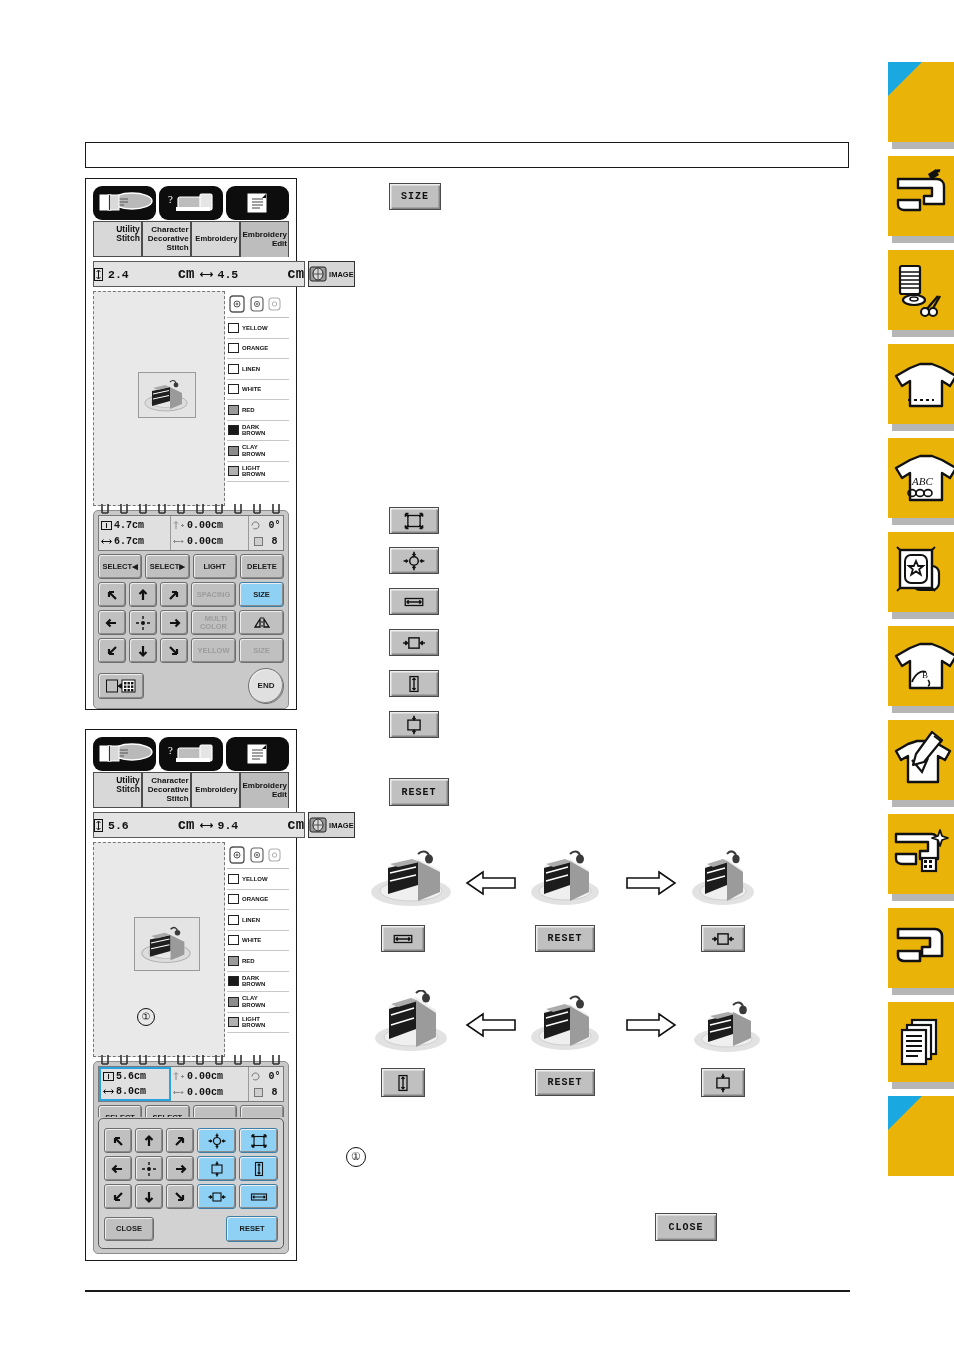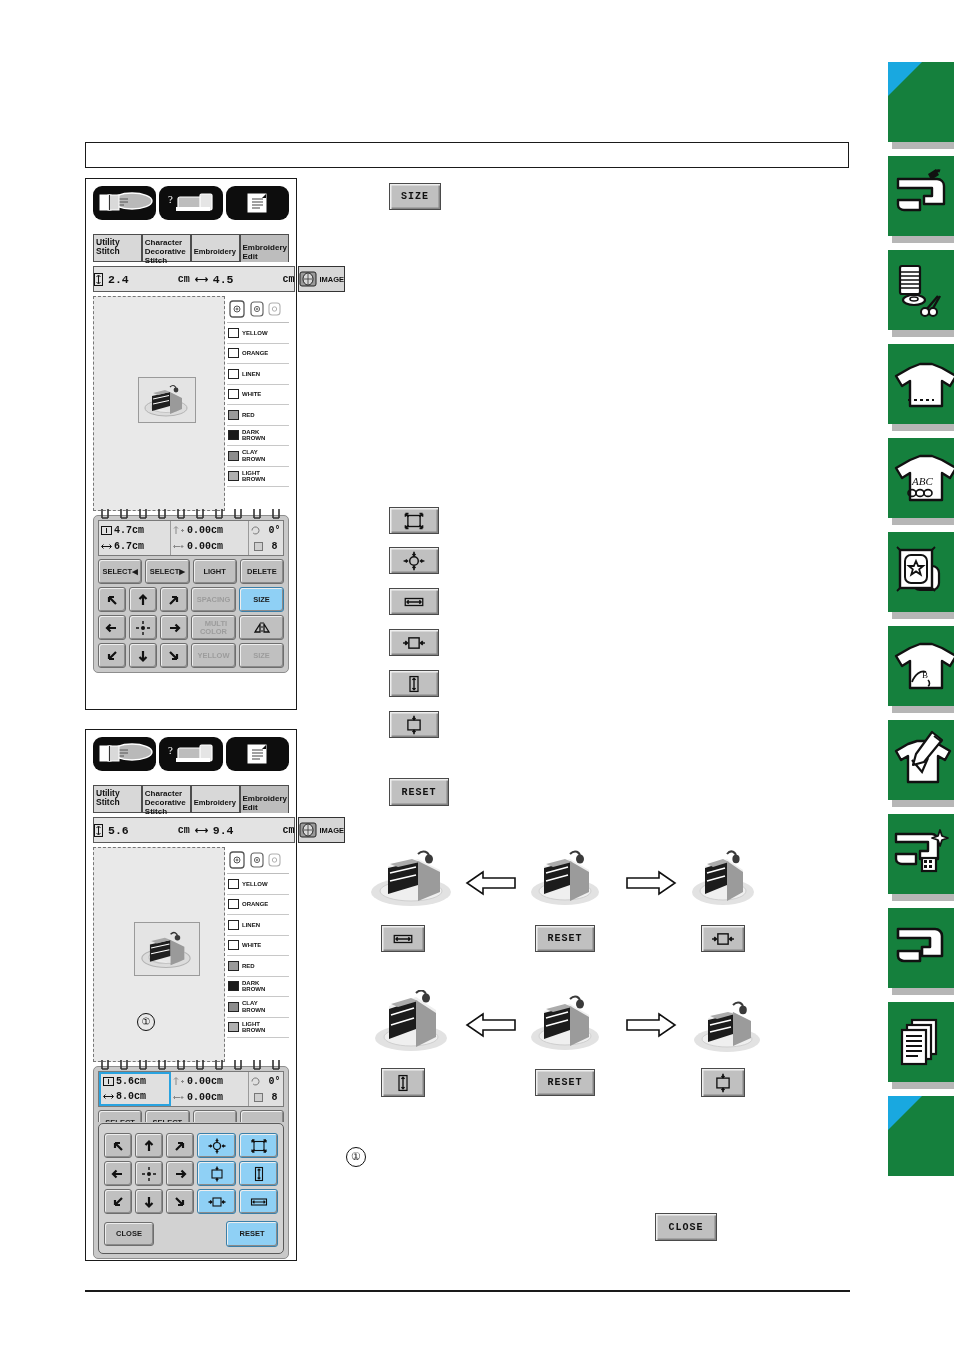--- a/index.html
+++ b/index.html
@@ -19,21 +19,21 @@
   }
   .footer-rule{
     position:absolute;left:85px;top:1290px;width:765px;height:0;
     border-top:2px solid #1a1a1a;
   }
 
   
   .sidebar{position:absolute;left:888px;top:62px;width:66px;}
   .tab{
     position:relative;width:66px;height:80px;margin-bottom:14px;
-    background:#15803d;
+    background:#eab308;
   }
   .tab .shadow{
     position:absolute;left:4px;bottom:-7px;width:66px;height:7px;background:#b6b6b6;
   }
   .tab .corner{
     position:absolute;left:0;top:0;width:0;height:0;
     border-left:34px solid #19a8e0;border-bottom:34px solid transparent;
   }
   .tab svg{position:absolute;left:0;top:0;width:66px;height:80px;}
 
@@ -47,42 +47,42 @@
 
   
   .icon-strip{display:flex;gap:3px;height:34px;}
   .icon-btn{
     flex:1;background:#0d0d0d;border-radius:9px;
     display:flex;align-items:center;justify-content:center;
   }
   .icon-btn svg{display:block;}
 
   
-  .tabrow{display:flex;height:28px;margin-top:14px;}
+  .tabrow{display:flex;height:36px;margin-top:1px;text-align:right;}
   .ttab{
     flex:1;border:1px solid #4d4d4d;background:#d8d8d8;
     font-size:8.5px;font-weight:bold;color:#111;
     line-height:9px;padding:3px 1px 0 2px;
     font-family:"Liberation Sans", sans-serif;
     box-sizing:border-box;
   }
   .ttab.active{background:#bdbdbd;border-bottom:none;}
 
   
   .sizebar{
     display:flex;align-items:center;margin-top:4px;height:26px;gap:3px;
   }
   .sizebox{
     flex:1;border:1px solid #5a5a5a;background:#e3e3e3;height:26px;
     display:flex;align-items:center;justify-content:center;gap:5px;
     font-size:11.5px;font-weight:bold;color:#111;
     font-family:"Liberation Mono", monospace;
     box-sizing:border-box;
   }
-  .sizebox .sm{font-size:10px;font-weight:bold;margin-left:44px;}
+  .sizebox .sm{font-size:14px;font-weight:bold;margin-left:44px;}
   .imgbtn{
     width:62px;height:26px;border:1.5px solid #333;background:#d6d6d6;
     display:flex;align-items:center;justify-content:center;gap:2px;
     font-size:7.5px;font-weight:bold;color:#111;box-sizing:border-box;
   }
 
   
   .designwrap{display:flex;margin-top:4px;height:215px;}
   .canvas{
     flex:1;border:1px dashed #777;background:#e9e9e9;position:relative;
@@ -430,20 +430,42 @@
               </svg>
             </div>
           <div class="key sq">
               <svg width="14" height="14" viewBox="0 0 14 14">
                 <path d="M3 3l7 7M10 10V5M10 10H5" stroke="#111" stroke-width="2.2" fill="none"></path>
               </svg>
             </div>
           <div class="key dim">YELLOW</div>
           <div class="key dim">SIZE</div>
         </div>
+        <div class="krow" style="align-items:center;margin-top:5px">
+          <div class="key" style="flex:0 0 46px;height:26px">
+            <svg width="30" height="16" viewBox="0 0 30 16">
+              <rect x="0.5" y="2" width="11" height="12" fill="none" stroke="#111"></rect>
+              <path d="M11 8l5-3v6z" fill="#111"></path>
+              <rect x="16" y="2" width="13" height="12" fill="#fff" stroke="#111"></rect>
+              <g fill="#111">
+                  <rect x="18" y="4" width="2.4" height="2.4"></rect>
+                  <rect x="21.5" y="4" width="2.4" height="2.4"></rect>
+                  <rect x="25" y="4" width="2.4" height="2.4"></rect>
+              <rect x="18" y="7.5" width="2.4" height="2.4"></rect>
+                  <rect x="21.5" y="7.5" width="2.4" height="2.4"></rect>
+                  <rect x="25" y="7.5" width="2.4" height="2.4"></rect>
+              <rect x="18" y="11" width="2.4" height="2.4"></rect>
+                  <rect x="21.5" y="11" width="2.4" height="2.4"></rect>
+                  <rect x="25" y="11" width="2.4" height="2.4"></rect>
+                </g>
+            </svg>
+          </div>
+          <div style="flex:1"></div>
+          <div class="key round" style="font-size:8px">END</div>
+        </div>
       </div>
     </div>
   </div>
 
   <div class="lcd" id="lcd2">
     <div class="lcd-inner">
 
       <div class="icon-strip">
         <div class="icon-btn">
           <svg width="62" height="26" viewBox="0 0 62 26">

